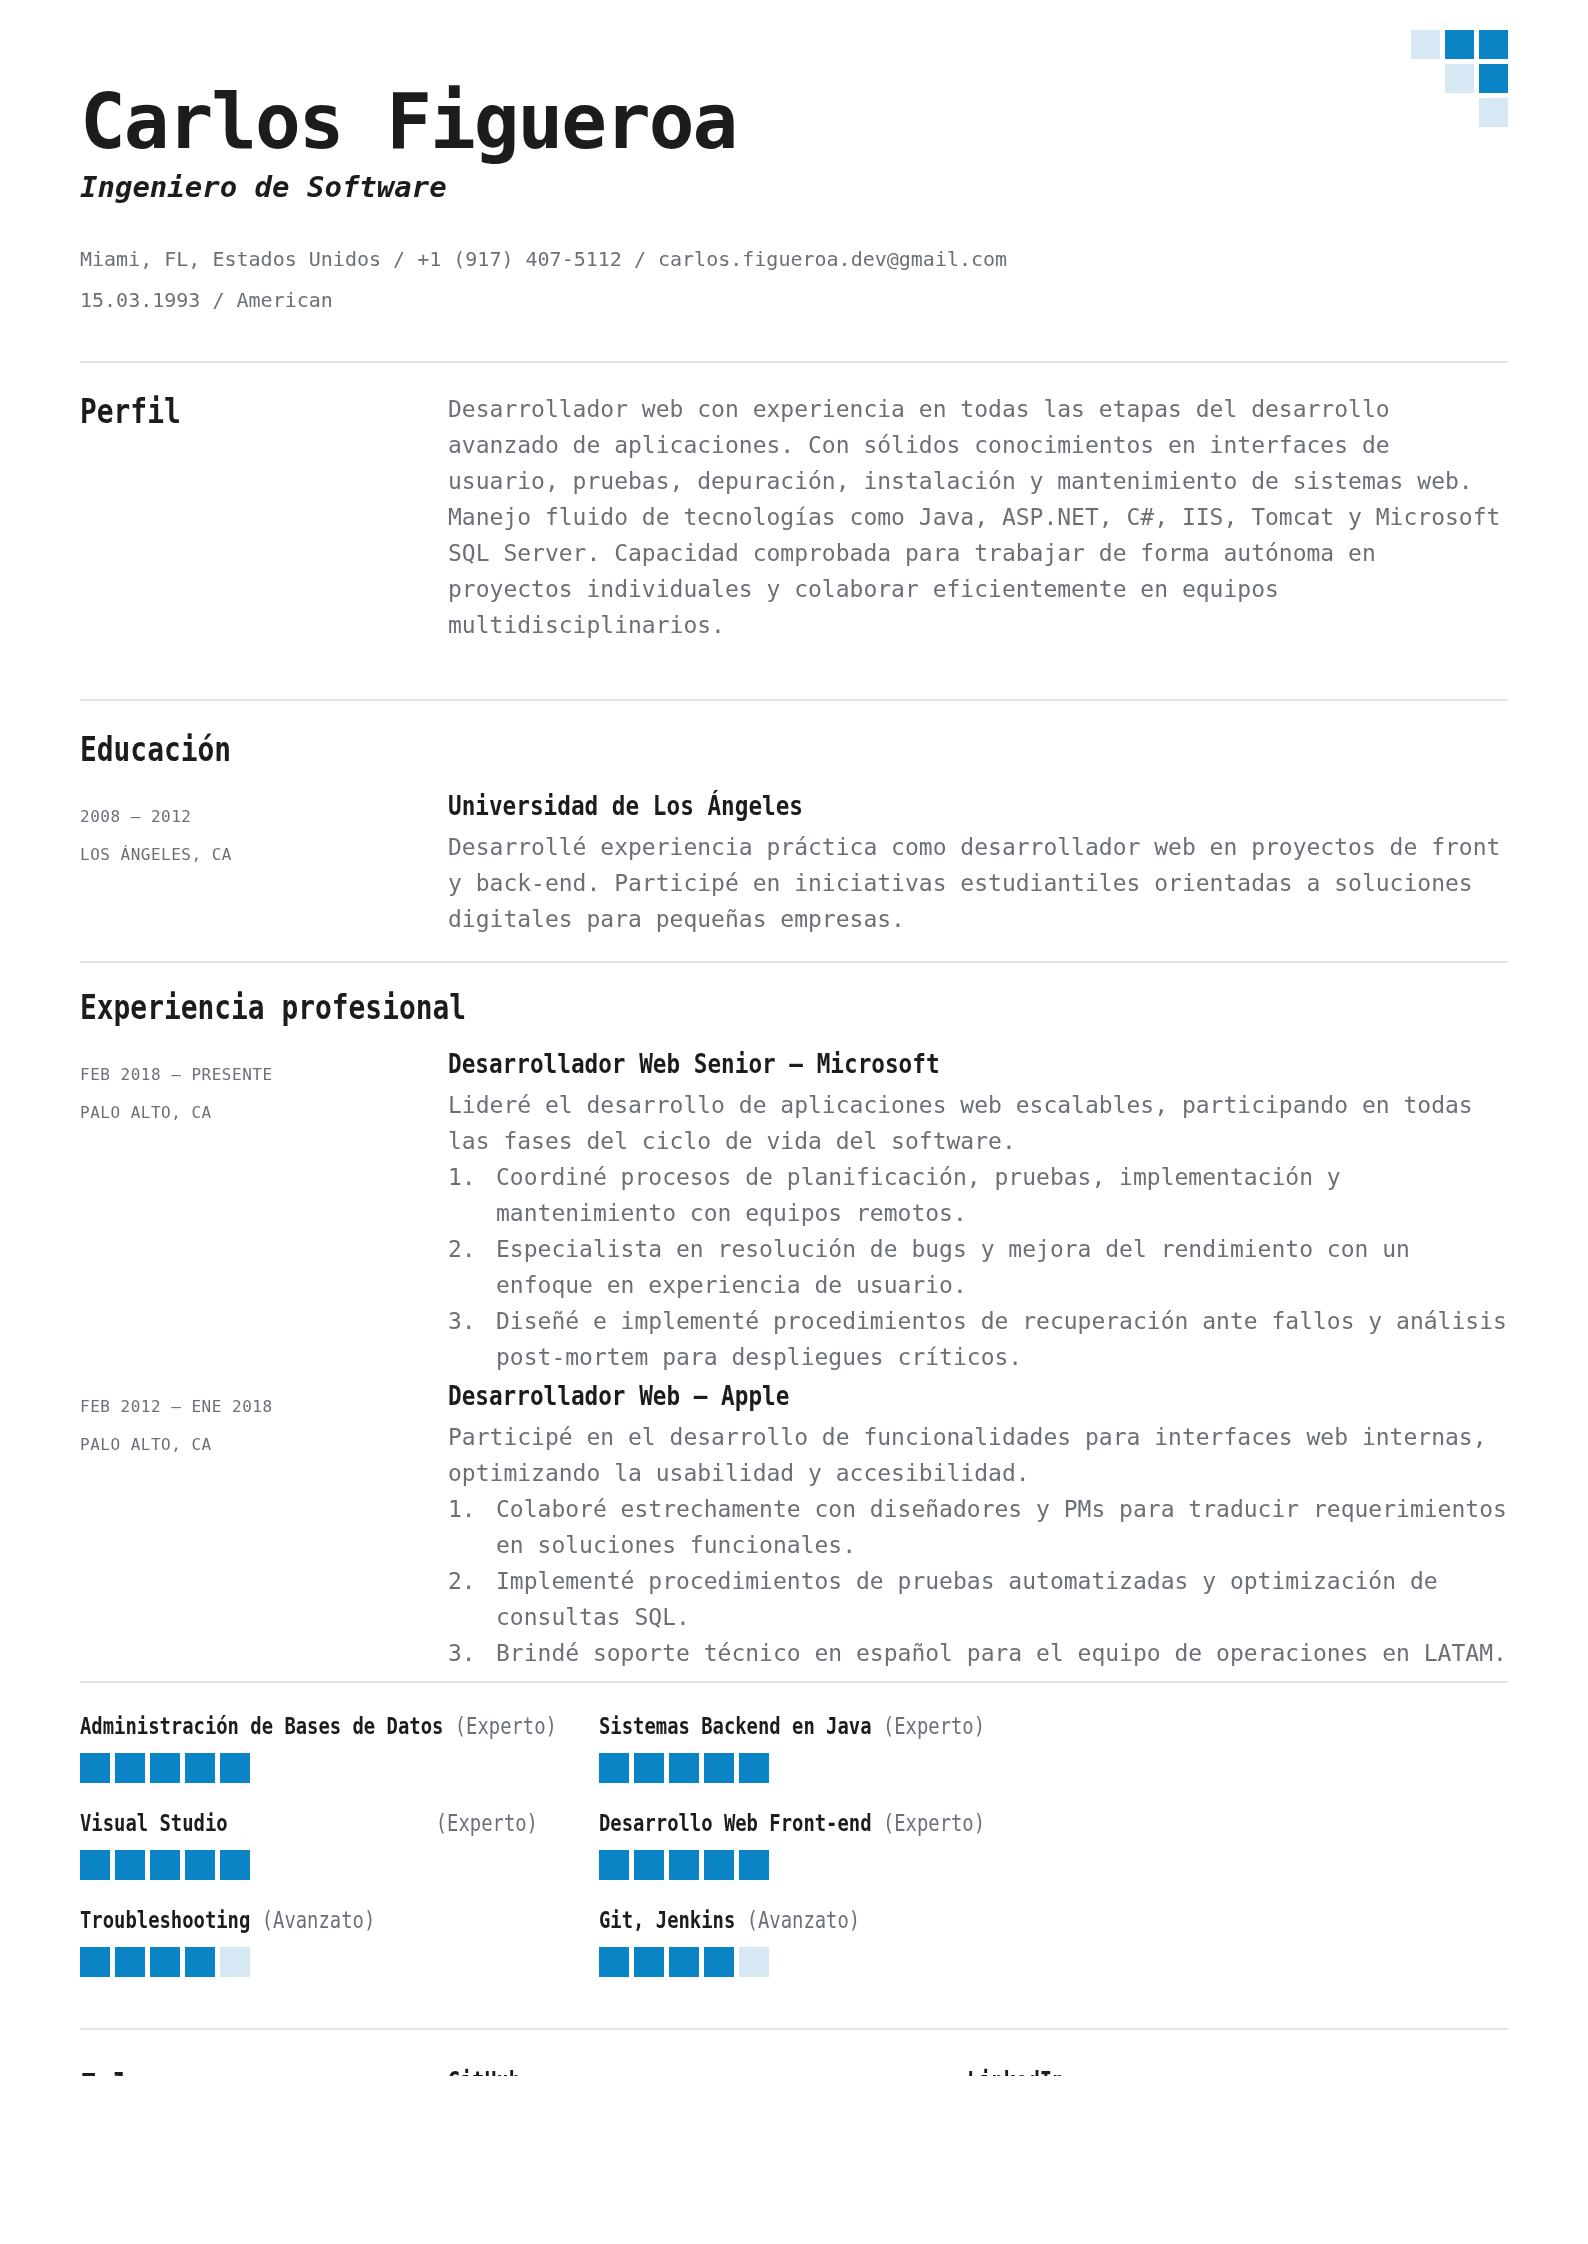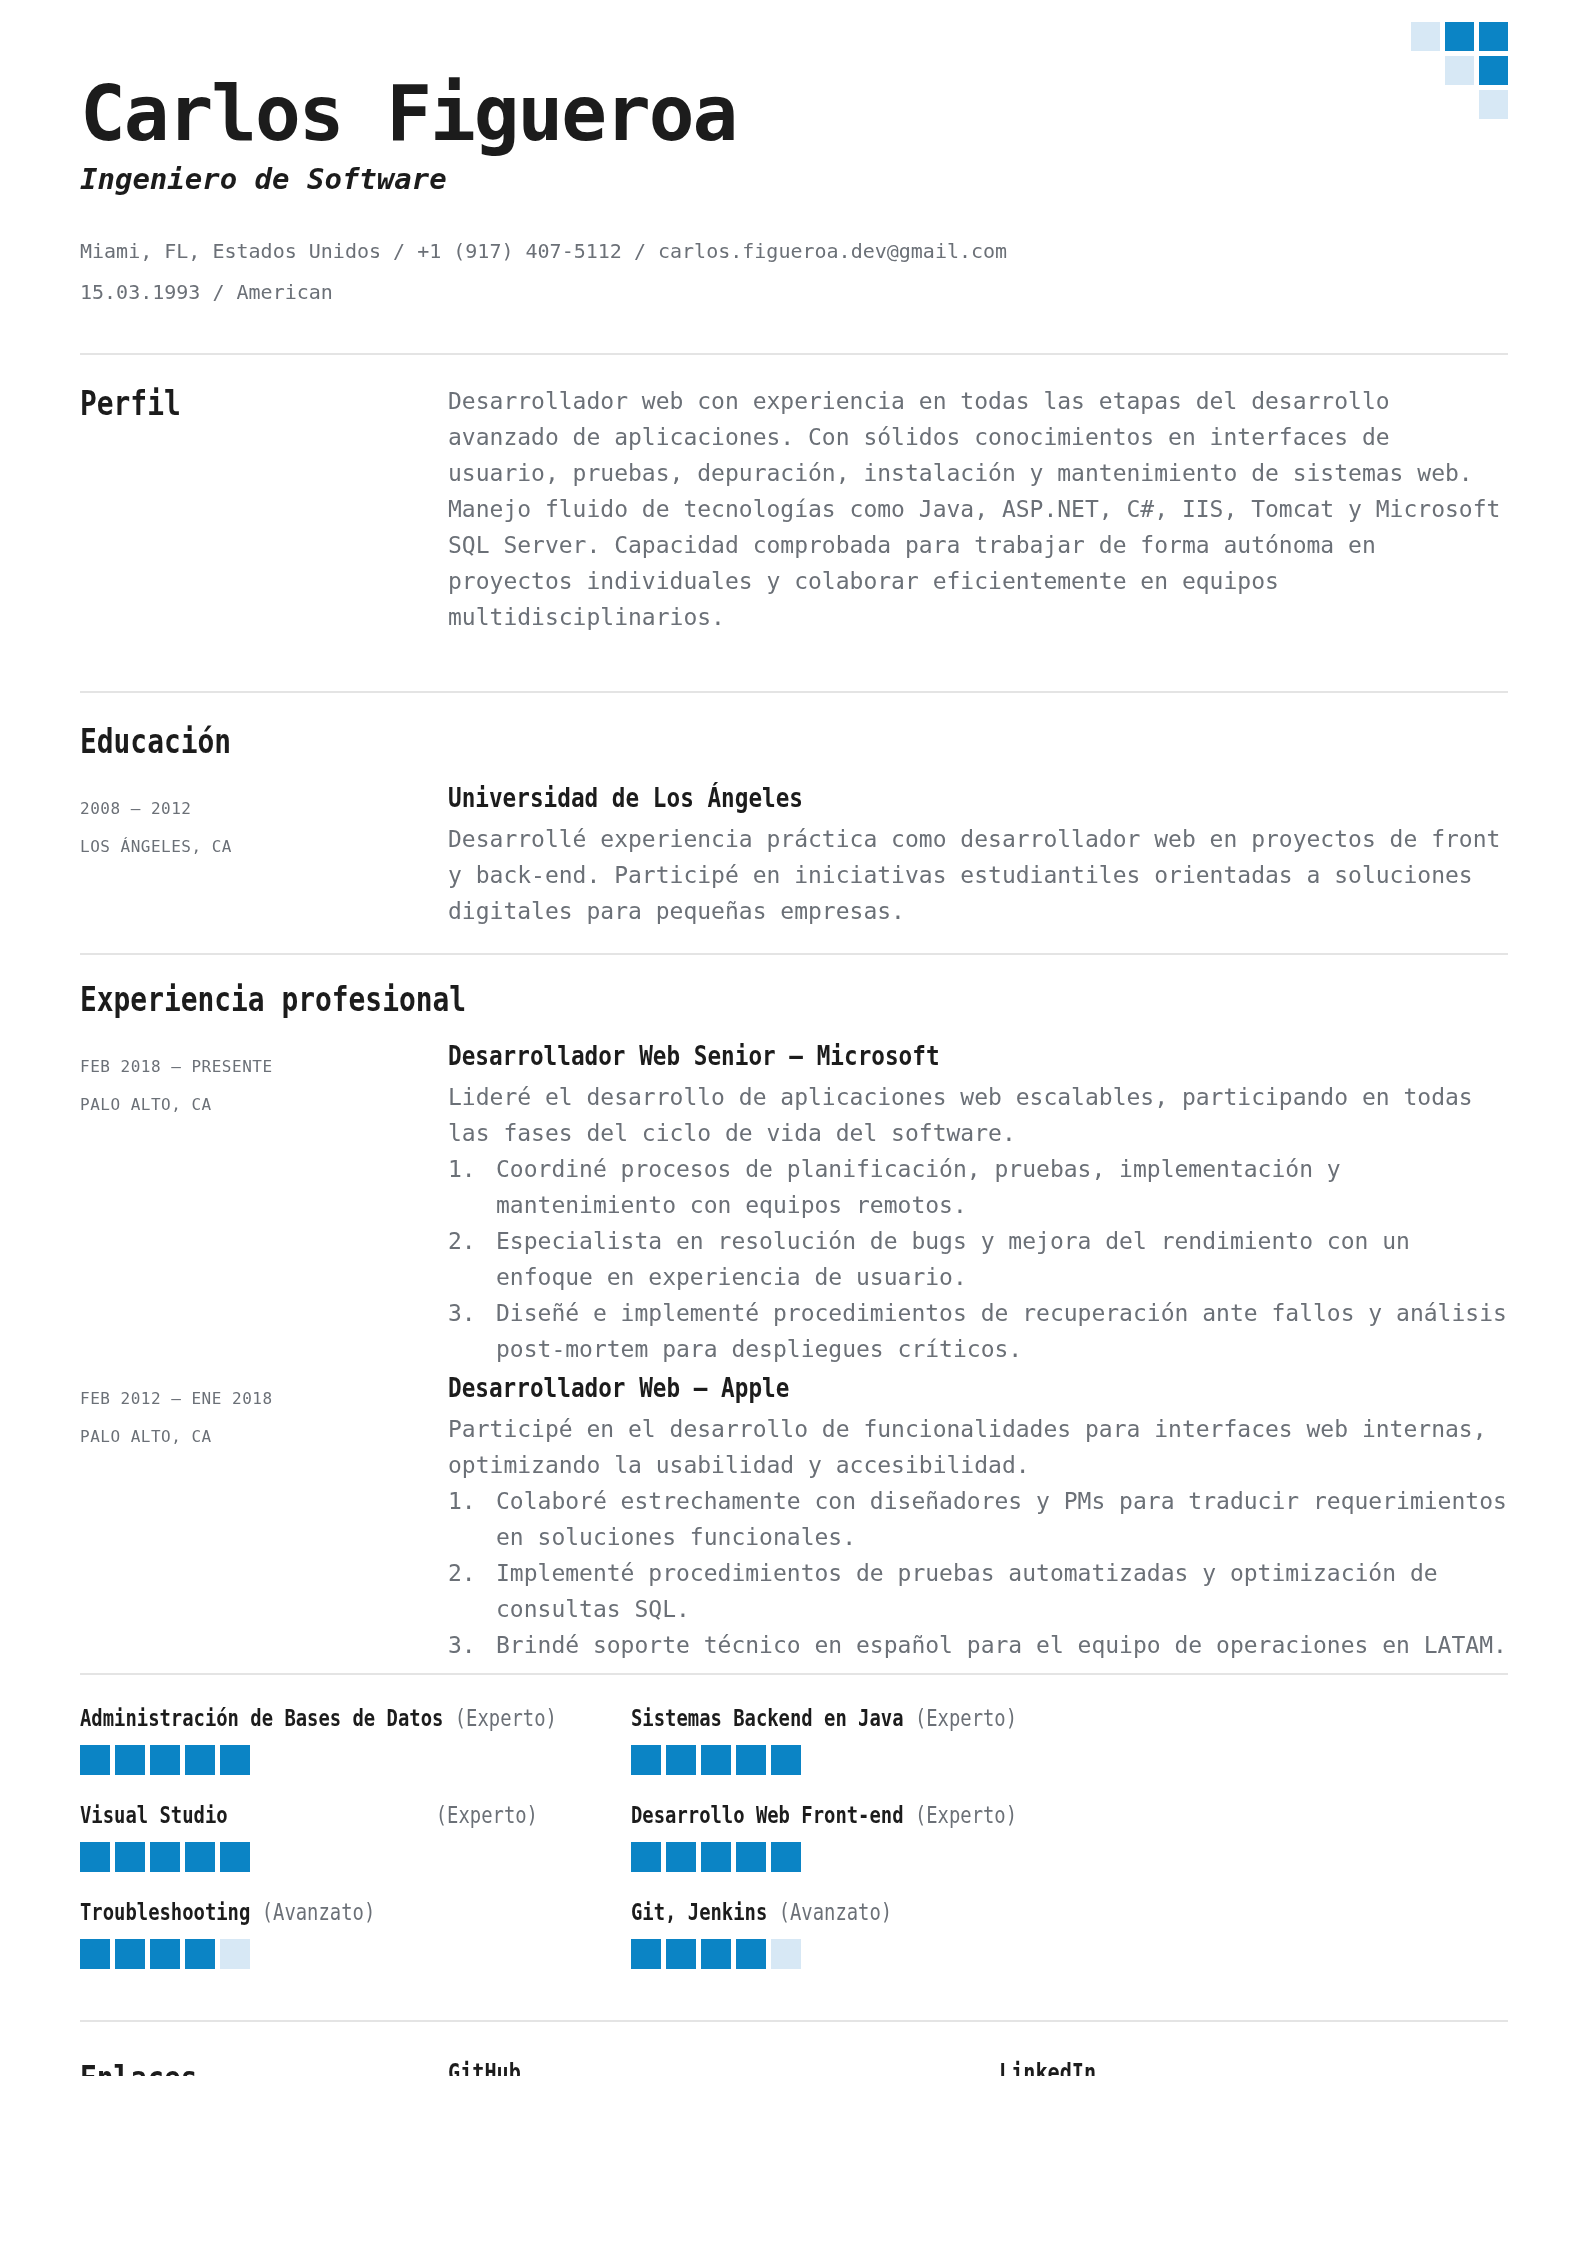--- a/index.html
+++ b/index.html
@@ -9,21 +9,21 @@
     --dark:#1c1c1c;
     --gray:#6b7077;
   }
   *{margin:0;padding:0;box-sizing:border-box;}
   html,body{background:#ffffff;}
   body{font-family:"DejaVu Sans Mono","Liberation Mono",monospace;}
   .page{
     position:relative;
     width:1588px;height:2076px;
     background:#fff;
-    padding:8px 80px;
+    padding:16px 80px;
     overflow:hidden;
   }
   
   .header{position:relative;padding-top:64px;}
   .name{
     font-size:76px;line-height:84px;font-weight:bold;color:var(--dark);
     letter-spacing:-2px;white-space:nowrap;
   }
   .subtitle{
     margin-top:6px;font-size:29px;line-height:35px;font-weight:bold;color:var(--dark);font-style:italic;
@@ -65,21 +65,21 @@
     margin-bottom:6px;transform:scaleX(0.84);transform-origin:0 50%;white-space:nowrap;
   }
   .num-list{counter-reset:li;}
   .num-item{position:relative;padding-left:48px;counter-increment:li;}
   .num-item::before{
     content:counter(li) ".";
     position:absolute;left:0;top:0;
     font-size:23px;line-height:36px;color:var(--gray);
   }
   
-  .two-col{display:grid;grid-template-columns:519px 509px;column-gap:32px;}
+  .two-col{display:grid;grid-template-columns:519px 509px;}
   .skill{margin-bottom:25px;}
   .skill-label{
     display:block;font-size:23px;line-height:30px;white-space:nowrap;
     transform:scaleX(0.82);transform-origin:0 50%;
   }
   .skill-name{font-weight:bold;color:var(--dark);}
   .skill.wide-gap .skill-name{display:inline-block;min-width:420px;}
   .skill-level{color:var(--gray);}
   .skill-bar{margin-top:12px;display:flex;gap:5px;height:30px;}
   .seg{width:30px;height:30px;}

